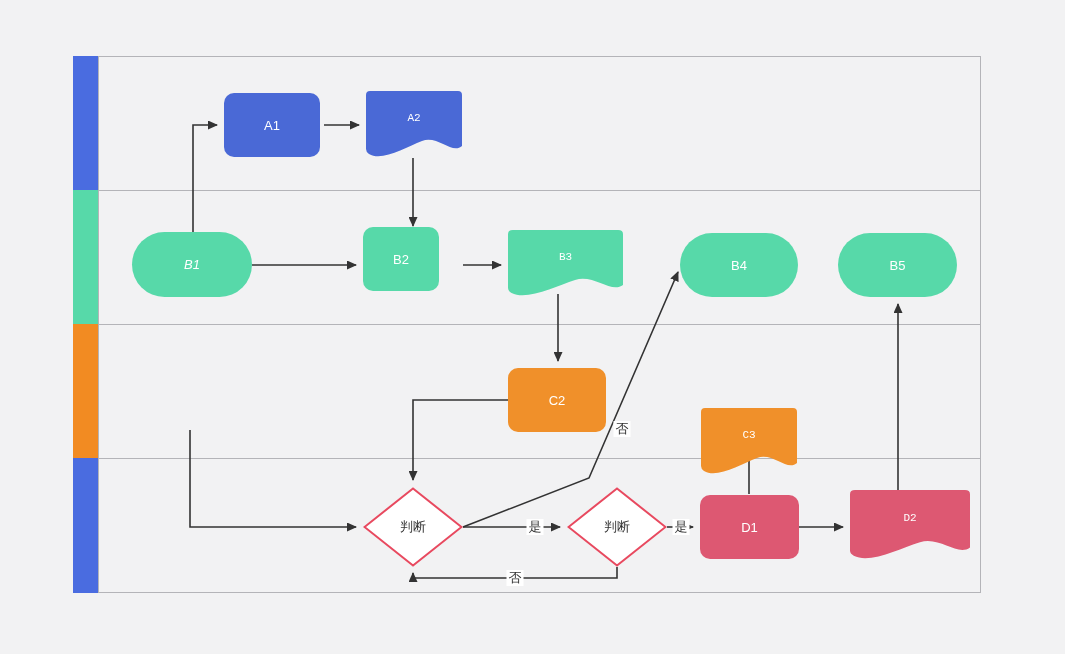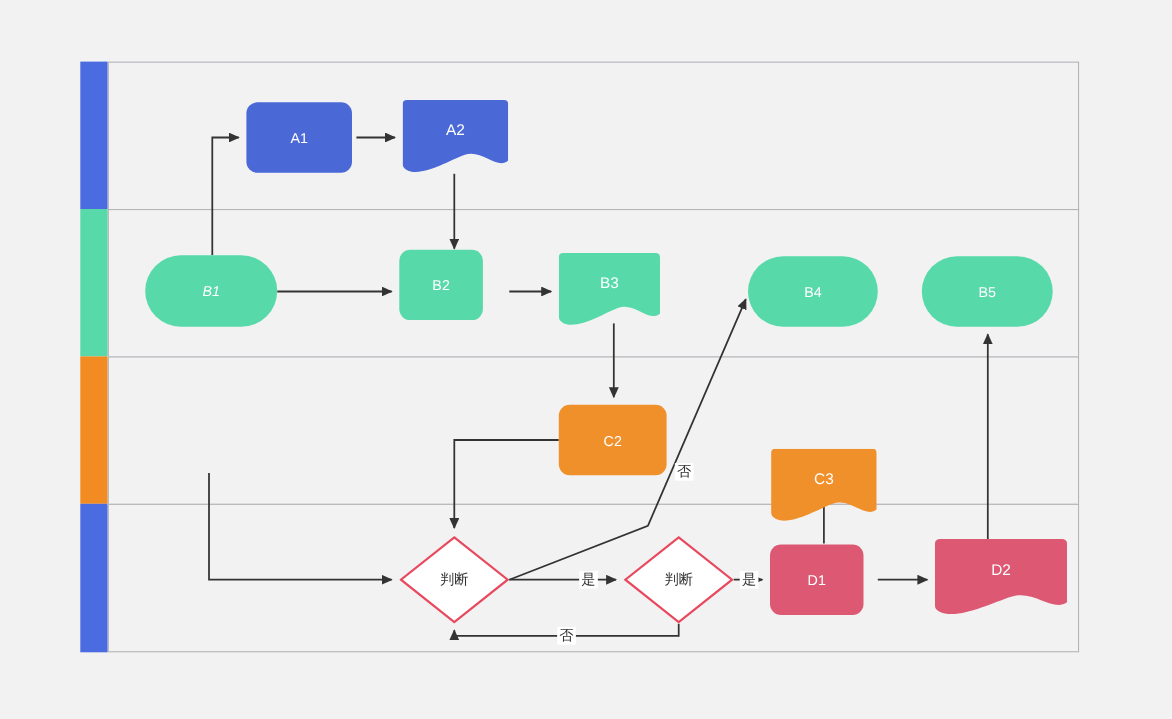--- a/index.html
+++ b/index.html
@@ -33,39 +33,39 @@
     color:var(--label-text);font-size:13px;}
   .rounded{border-radius:10px;}
   .stadium{border-radius:33px;}
   .fill-blue{background:var(--node-blue);}
   .fill-green{background:var(--node-green);}
   .fill-orange{background:var(--node-orange);}
   .fill-pink{background:var(--node-pink);}
   .doc{position:absolute;}
   .doc svg{position:absolute;left:0;top:0;width:100%;height:100%;}
   .doc .doc-label{position:absolute;left:0;top:8px;width:100%;height:58%;display:flex;
-    align-items:center;justify-content:center;color:var(--label-text);font-size:14px;}
+    align-items:center;justify-content:center;color:var(--label-text);font-size:11px;font-family:Liberation Mono, monospace;}
   .diamond{position:absolute;}
   .diamond svg{position:absolute;left:0;top:0;width:100%;height:100%;}
   .diamond .dia-label{position:absolute;inset:0;display:flex;align-items:center;justify-content:center;
     color:var(--dark-text);font-size:13px;}
   
   #n-a1{left:224px;top:93px;width:96px;height:64px;}
   #n-a2{left:366px;top:91px;width:96px;height:67px;}
   #n-b1{left:132px;top:232px;width:120px;height:65px;font-style:italic;}
   #n-b2{left:363px;top:227px;width:76px;height:64px;}
-  #n-b3{left:508px;top:230px;width:92px;height:67px;padding-left:20px;}
+  #n-b3{left:508px;top:230px;width:115px;height:67px;padding-left:20px;}
   #n-b4{left:680px;top:233px;width:118px;height:64px;}
   #n-b5{left:838px;top:233px;width:119px;height:64px;}
   #n-c1{left:141px;top:368px;width:97px;height:67px;}
   #n-c2{left:508px;top:368px;width:98px;height:64px;}
   #n-c3{left:701px;top:368px;width:96px;height:67px;margin-top:40px;}
   #n-dec1{left:363px;top:487px;width:100px;height:80px;}
   #n-dec2{left:567px;top:487px;width:100px;height:80px;}
-  #n-d1{left:700px;top:495px;width:85px;height:64px;}
+  #n-d1{left:700px;top:495px;width:99px;height:64px;}
   #n-d2{left:850px;top:490px;width:120px;height:70px;}
   
   .edge-label{position:absolute;transform:translate(-50%,-50%);background:var(--edge-label-bg);
     color:var(--dark-text);font-size:13px;line-height:16px;padding:0 2px;}
   #el-yes1{left:535px;top:527px;}
   #el-yes2{left:681px;top:527px;}
   #el-no1{left:622px;top:429px;}
   #el-no2{left:515px;top:578px;}
 </style>
 </head>

